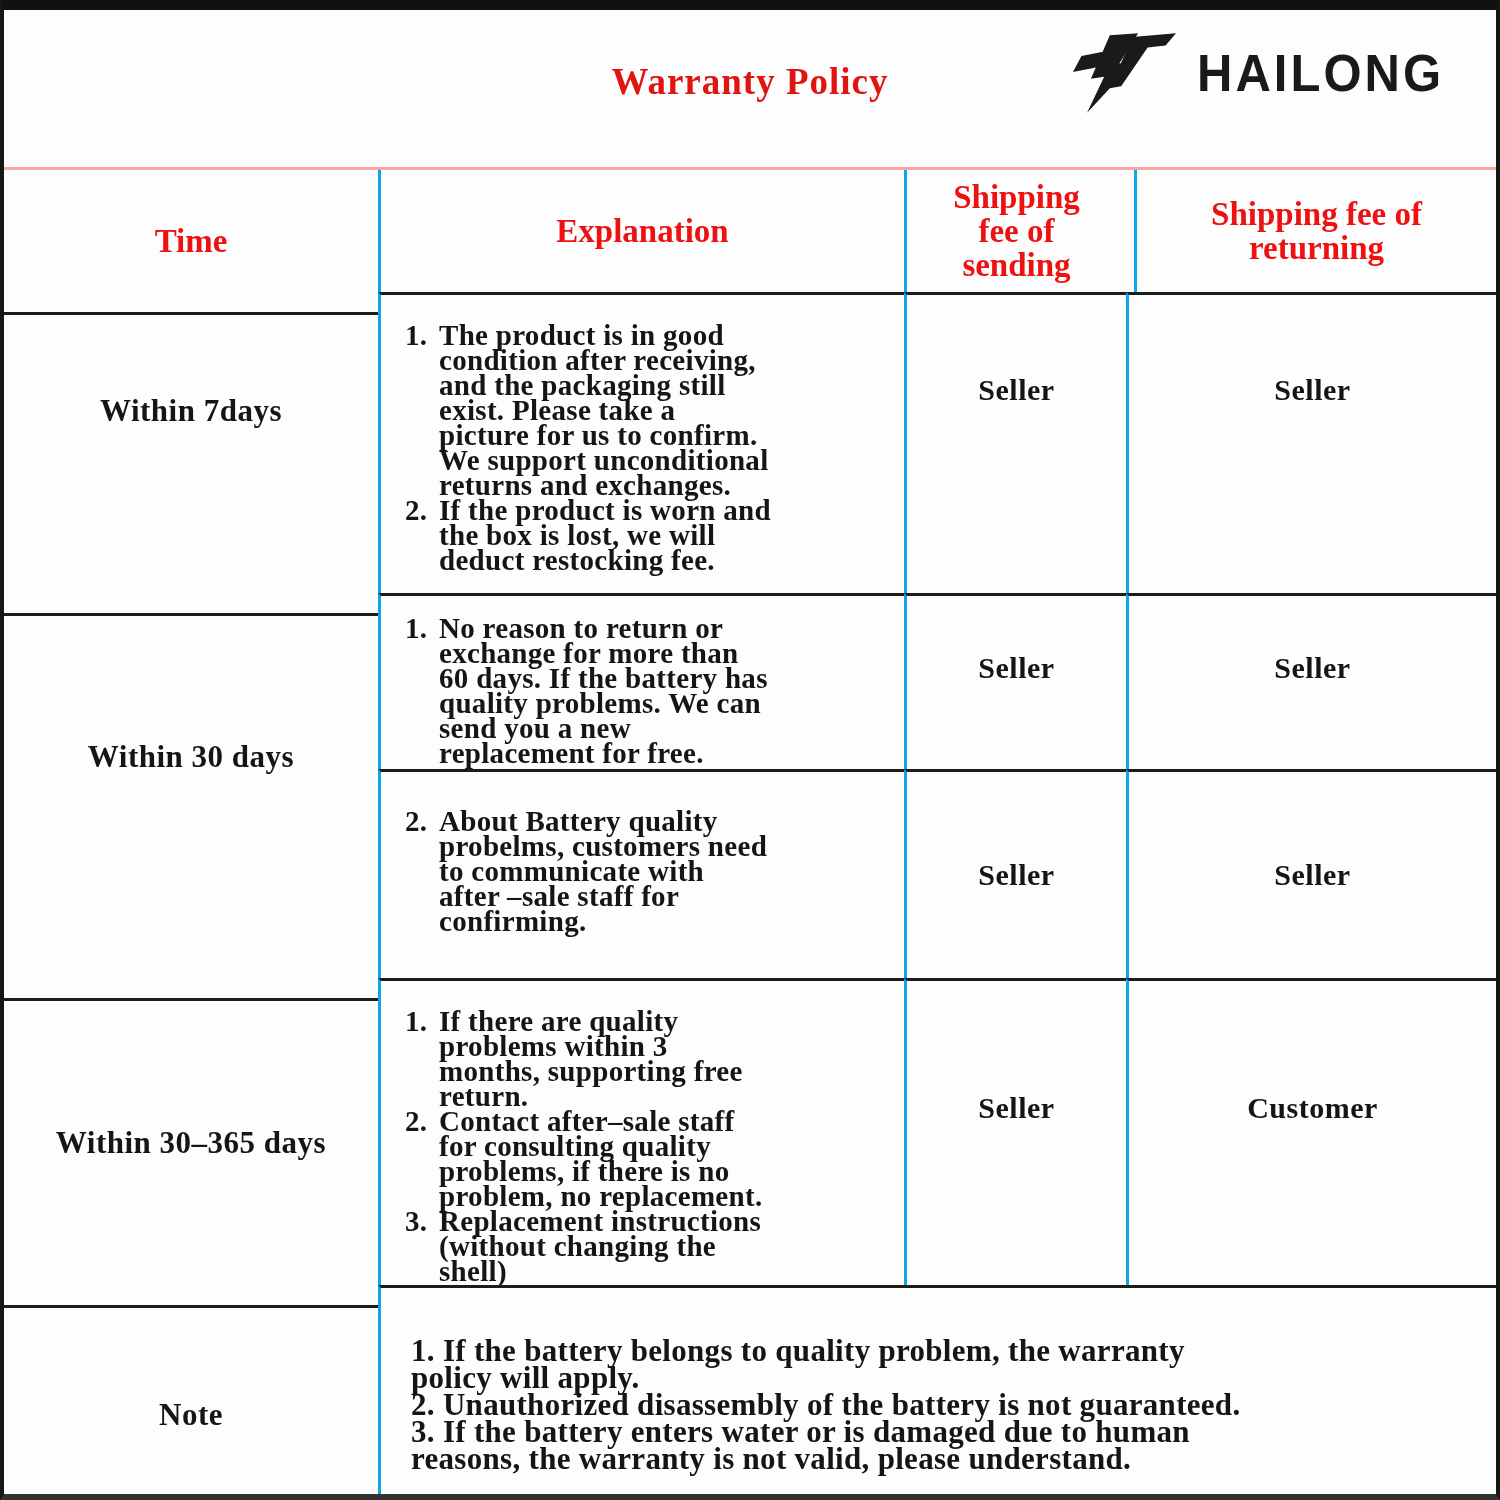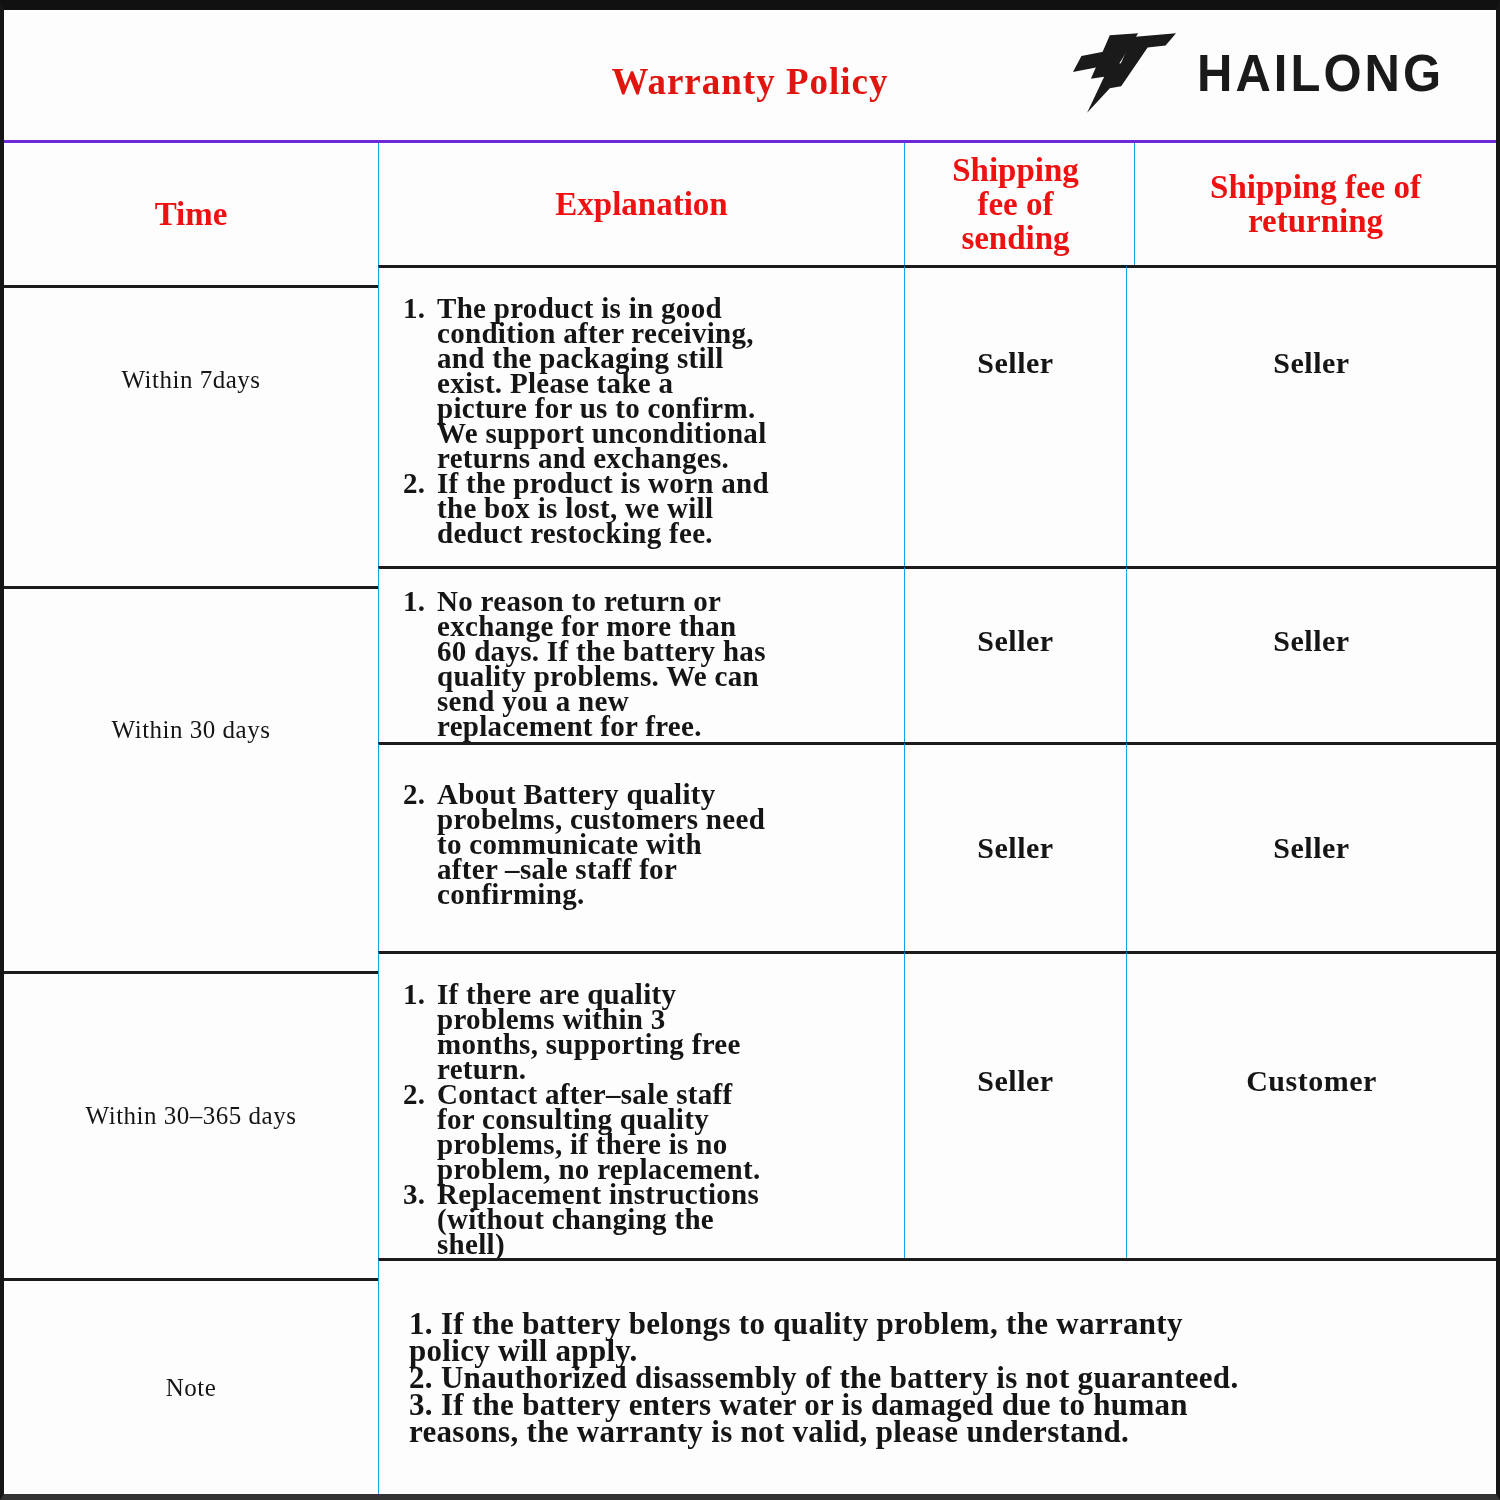--- a/index.html
+++ b/index.html
@@ -11,22 +11,22 @@
     border-left:4px solid #161616;
     border-right:4px solid #161616;
     border-top:10px solid #111;
     border-bottom:6px solid #333;
     font-family:"Liberation Serif","DejaVu Serif",serif;
     color:#151515;
     overflow:hidden;
   }
   
   .band{
-    position:relative;height:133px;box-sizing:border-box;
-    border-bottom:3px solid #6d28d9;
+    position:relative;height:160px;box-sizing:border-box;
+    border-bottom:3px solid #fca5a5;
     text-decoration:underline;
   }
   .doc-title{
     position:absolute;left:0;right:0;top:50px;
     text-align:center;
     font-size:37px;font-weight:bold;letter-spacing:1px;
     color:#e0150f;
   }
   .logo{
     position:absolute;top:20px;right:52px;
@@ -42,33 +42,33 @@
   .grid{
     display:grid;
     width:100%;height:1351px;
     grid-template-columns:374px 526px 222px 1fr;
     grid-template-rows:122px 301px 176px 209px 307px 1fr;
   }
   .cell{
     box-sizing:border-box;
     display:flex;flex-direction:column;
     align-items:center;justify-content:center;
-    border-left:1px solid #0ea5e9;
+    border-left:3px solid #0ea5e9;
     border-top:3px solid #1c1c1c;
     background:transparent;
   }
   .col1{border-left:none;margin-top:20px;}
   .hrow{border-top:none;}
   
   .hcell{
     color:#ee1111;font-weight:bold;text-align:center;
     font-size:33px;line-height:34px;white-space:pre-line;
   }
   
-  .time-val{font-size:25px;font-weight:normal;text-align:left;letter-spacing:0.5px;}
+  .time-val{font-size:31px;font-weight:bold;text-align:left;letter-spacing:0.5px;}
   
   .fee-val{font-size:30px;font-weight:bold;letter-spacing:0.5px;}
   
   .v-top{justify-content:flex-start;padding-top:78px;}
   .v-up-lg{padding-bottom:80px;}
   .v-up-md{}
   .v-up-sm{padding-bottom:30px;}
   .v-up-xs{padding-bottom:50px;}
   
   .expl{

